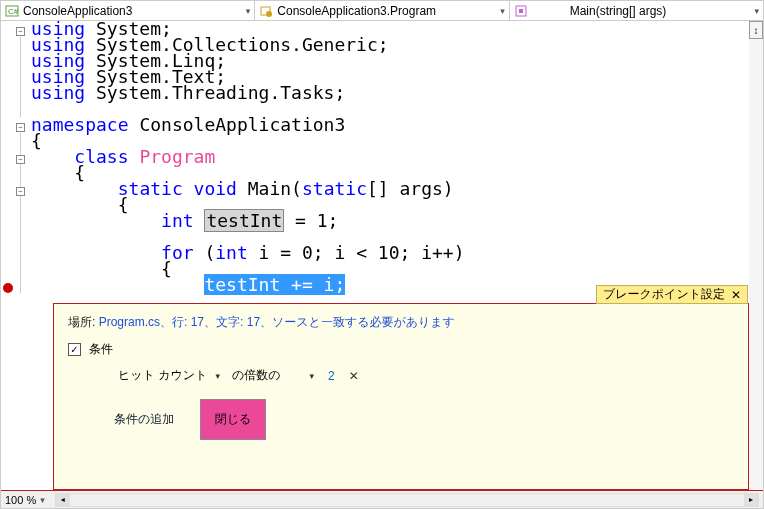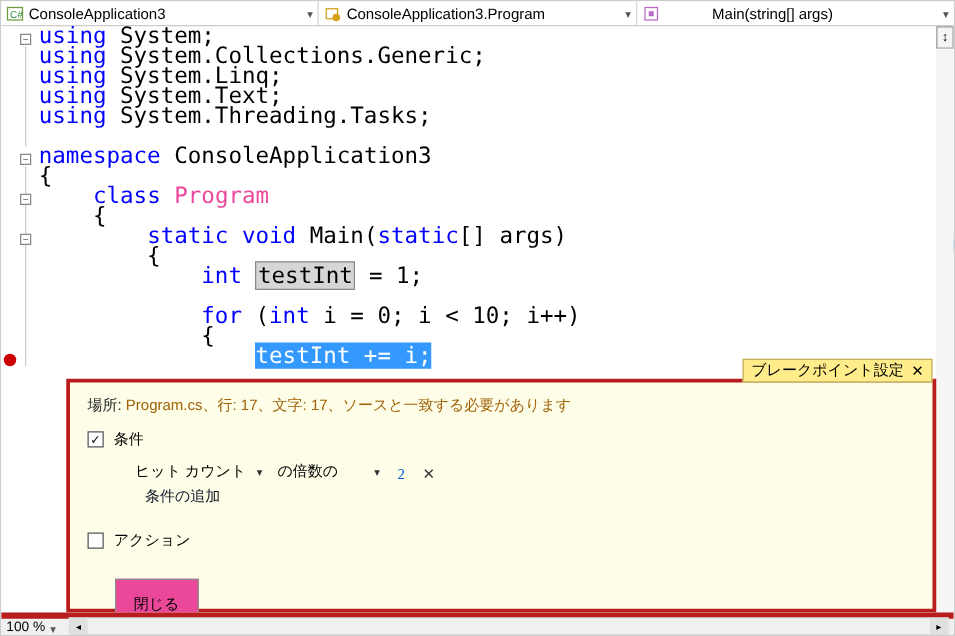--- a/index.html
+++ b/index.html
@@ -16,36 +16,36 @@
 .fold-box { position: absolute; left: 1px; width: 9px; height: 9px; border: 1px solid #888; background: #fff; font-size: 8px; line-height: 7px; text-align: center; color: #555; cursor: pointer; }
 .outline-line { position: absolute; left: 5px; width: 1px; background: #ccc; }
 .code { flex: 1; font-family: Consolas, monospace; font-size: 18px; line-height: 16px; padding-left: 4px; white-space: pre; position: relative; }
 .kw { color: #0000ff; }
 .type { color: #ec4899; }
 .hl-box { background: #d6d6d6; border: 1px solid #888; padding: 0 1px; }
 .sel { background: #3399ff; color: #fff; }
 .right-strip { position: absolute; right: 0; top: 20px; width: 14px; height: 18px; border: 1px solid #999; background: #f5f5f5; display: flex; align-items: center; justify-content: center; font-size: 10px; cursor: pointer; }
 .blue-caret { position: absolute; right: 0; top: 190px; width: 6px; height: 10px; }
 .blue-caret svg { display: block; }
-.panel { position: absolute; left: 52px; top: 302px; right: 14px; bottom: 18px; background: #fdfde8; border: 3px solid #b91c1c; }
+.panel { position: absolute; left: 52px; top: 302px; right: 14px; bottom: 18px; background: #fdfde8; border: 1px solid #b91c1c; }
 .panel-title { position: absolute; right: 0; top: -19px; background: #ffec8b; border: 1px solid #c0b060; height: 19px; padding: 0 6px; display: flex; align-items: center; font-size: 12px; }
 .panel-close { margin-left: 6px; cursor: pointer; font-size: 12px; }
 .panel-body { padding: 10px 14px; }
 .loc { color: #222; margin-bottom: 10px; }
-.loc .link { color: #a16207; }
+.loc .link { color: #1d4ed8; }
 .row { display: flex; align-items: center; margin-bottom: 8px; }
 .chk { width: 13px; height: 13px; border: 1px solid #555; margin-right: 8px; display: inline-flex; align-items: center; justify-content: center; font-size: 10px; cursor: pointer; background: #fff; }
-.indent { margin-left: 34px; display: flex; align-items: flex-end; gap: 4px; font-family: Liberation Serif, serif; }
+.indent { margin-left: 46px; display: flex; align-items: center; gap: 4px; }
 .dd-field { min-width: 110px; padding: 1px 4px; display: inline-flex; align-items: center; }
 .dd-caret { font-size: 9px; color: #333; margin-left: auto; }
 .val { color: #0066cc; padding: 0 6px; }
 .x-btn { color: #333; cursor: pointer; padding: 0 4px; }
 .add-link { color: #0f172a; cursor: pointer; margin-left: 46px; margin-top: 2px; display: inline-block; }
 .close-btn { margin-top: 14px; margin-left: 22px; border: 1px solid #888; background: #ec4899; padding: 11px 14px; cursor: pointer; font-size: 12px; }
-.statusbar { position: absolute; bottom: 0; left: 0; right: 0; height: 18px; background: #f0f0f0; border-top: 5px solid #b91c1c; display: flex; align-items: flex-end; padding: 0 4px; font-size: 11px; }
+.statusbar { position: absolute; bottom: 0; left: 0; right: 0; height: 18px; background: #f0f0f0; border-top: 1px solid #b91c1c; display: flex; align-items: center; padding: 0 4px; font-size: 11px; }
 .zoom-dd { font-size: 9px; color: #555; margin-left: 4px; }
 .hscroll { flex: 1; height: 14px; background: #f0f0f0; margin-left: 10px; position: relative; border: 1px solid #ddd; }
 .hscroll-btn { position: absolute; top: 0; width: 14px; height: 12px; background: #e0e0e0; display: flex; align-items: center; justify-content: center; font-size: 8px; cursor: pointer; }
 .hscroll-btn.l { left: 0; }
 .hscroll-btn.r { right: 0; }
 .vscroll { position: absolute; right: 0; top: 38px; width: 14px; bottom: 18px; background: #f5f5f5; }
 </style>
 </head>
 <body>
 
@@ -143,24 +143,20 @@
         <span class="dd-caret">▾</span>
       </span>
       <span class="dd-field" style="min-width:90px;gap:26px;">
         <span>の倍数の</span>
         <span class="dd-caret">▾</span>
       </span>
       <span class="val">2</span>
       <span class="x-btn">✕</span>
     </div>
     <span class="add-link">条件の追加</span>
-    <div class="row" style="margin-top:18px;">
-      <span class="chk"></span>
-      <span>アクション</span>
-    </div>
     <button class="close-btn">閉じる</button>
   </div>
 </div>
 
 <div class="statusbar">
   <span>100 %</span>
   <span class="zoom-dd">▾</span>
   <div class="hscroll">
     <div class="hscroll-btn l">◂</div>
     <div class="hscroll-btn r">▸</div>

